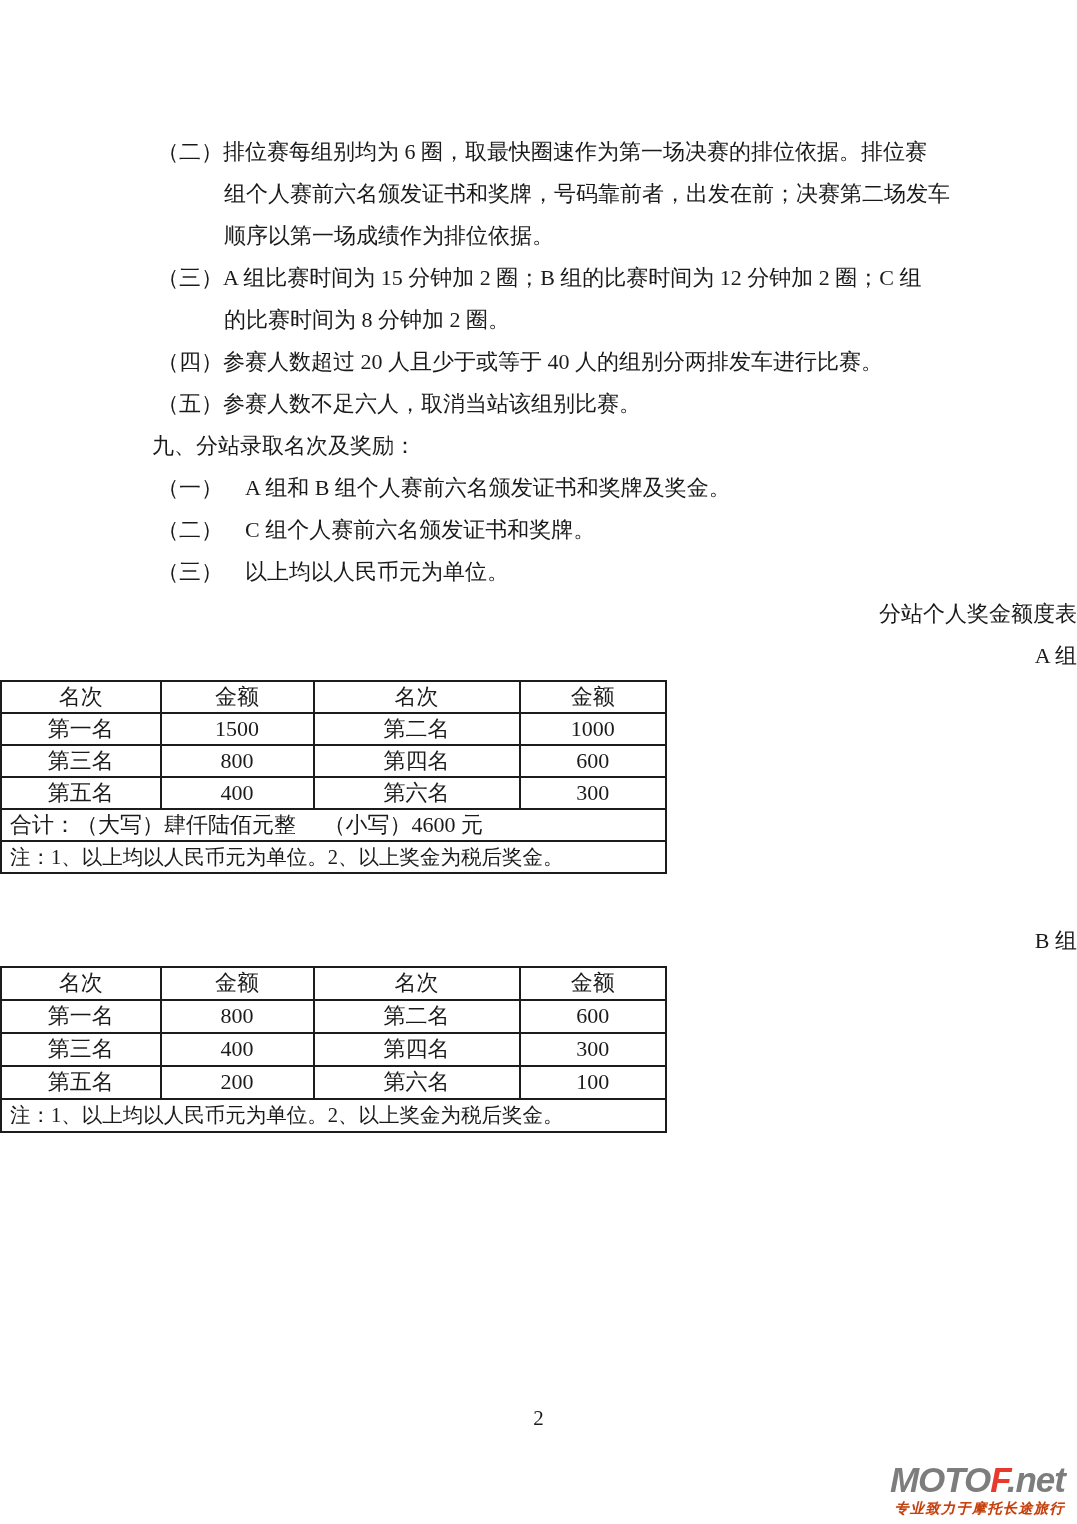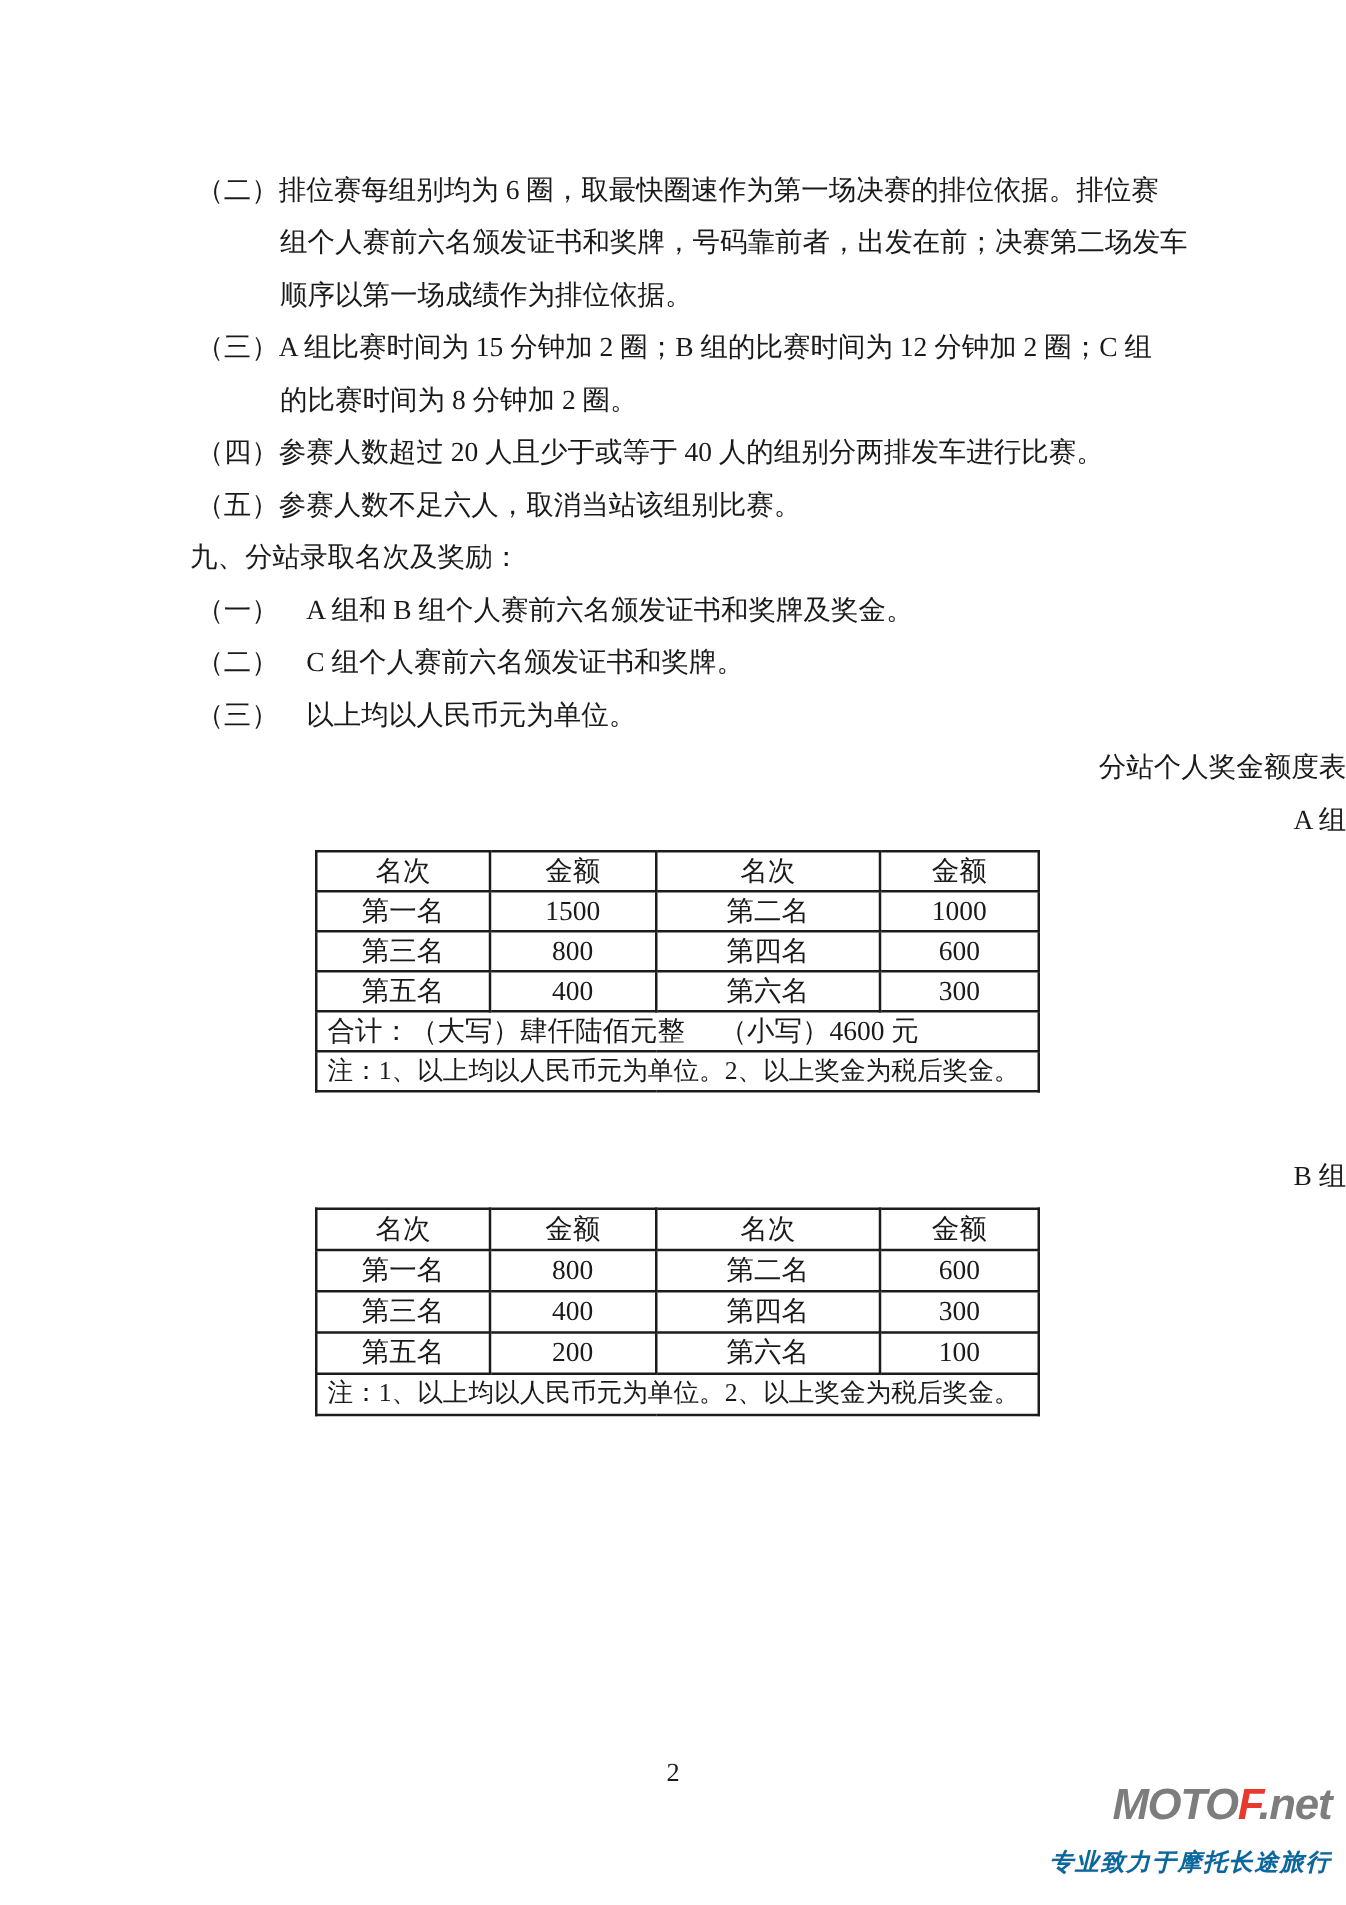--- a/index.html
+++ b/index.html
@@ -16,22 +16,21 @@
     font-size:22px; line-height:42px;
   }
   .line { white-space:nowrap; }
   .li   { padding-left:157px; }
   .cont { padding-left:224px; }
   .h    { padding-left:152px; }
   .center-line { text-align:right; padding-left:0; }
 
   table.ptable {
     border-collapse:collapse;
-    margin-left:252px;
-    width:580px;
+    width:667px;
     table-layout:fixed;
   }
   .ptable td {
     border:2px solid #1c1c1c;
     height:30px;
     text-align:center;
     font-size:22px;
     padding:0;
     line-height:1.2;
     overflow:hidden;
@@ -45,32 +44,32 @@
   .table-b td { height:31px; }
   col.c1 { width:24%; } col.c2 { width:23%; }
   col.c3 { width:31%; } col.c4 { width:22%; }
 
   .page-number {
     position:absolute; top:1406px; left:0; width:100%;
     text-align:center; font-size:21px;
   }
 
   .watermark {
-    position:absolute; right:12px; bottom:21px;
+    position:absolute; right:12px; bottom:6px;
     text-align:right;
     font-family:"Liberation Sans","DejaVu Sans",sans-serif;
   }
   .wm-logo {
     font-size:35px; font-weight:bold; font-style:italic;
     color:#7d7d7d; line-height:1; letter-spacing:-1px;
   }
   .wm-logo .accent { color:#e8392e; }
   .wm-tagline {
-    font-size:19px; font-weight:bold; font-style:italic;
-    color:#0369a1; letter-spacing:1.5px; margin-top:16px;
+    font-size:14px; font-weight:bold; font-style:italic;
+    color:#c2410c; letter-spacing:1.5px; margin-top:3px;
     text-shadow:0 0 1px rgba(232,57,46,0.30);
   }
 </style>
 </head>
 <body>
 
 <div class="page">
   <div class="content">
 
     <div class="line li">（二）排位赛每组别均为 6 圈，取最快圈速作为第一场决赛的排位依据。排位赛</div>

